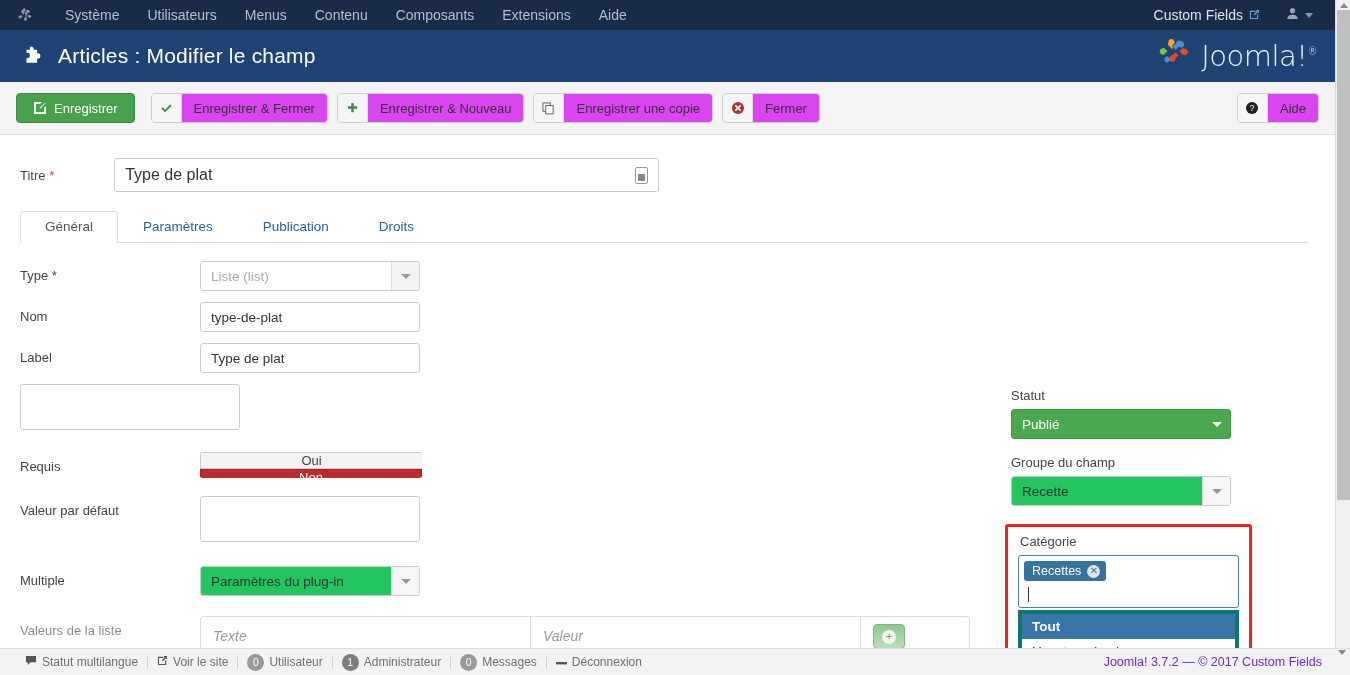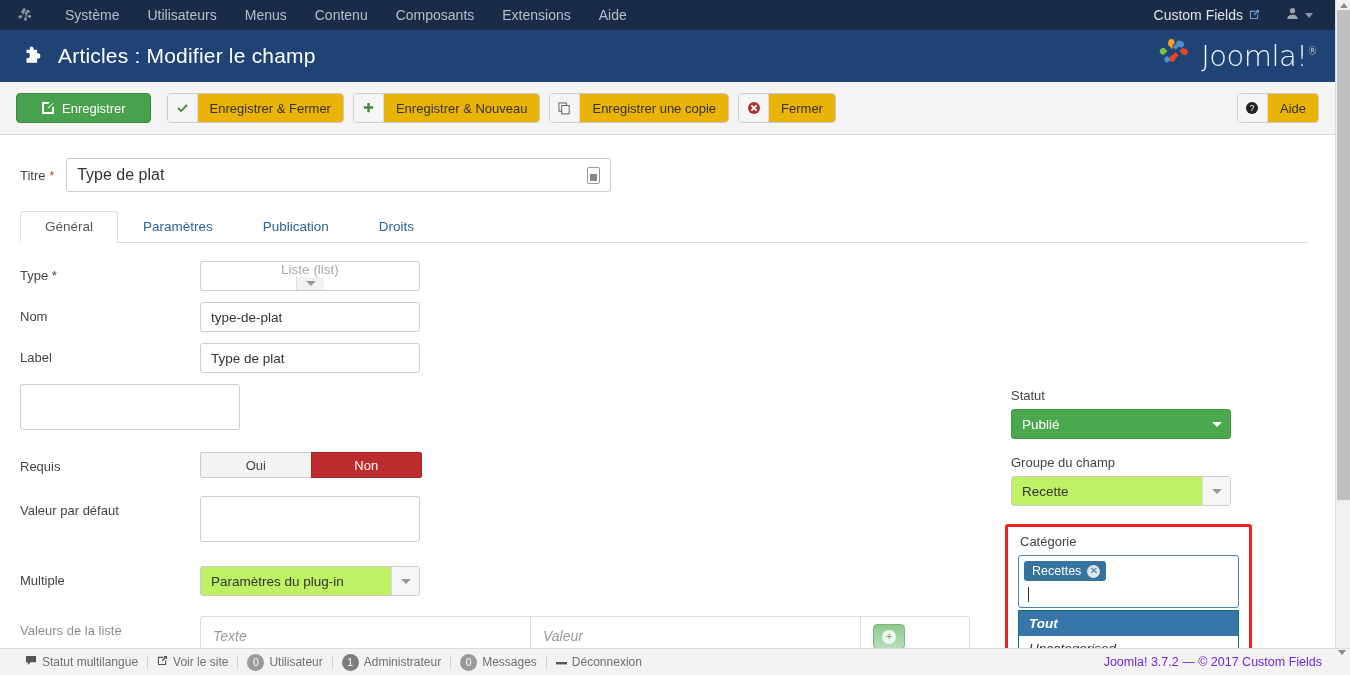--- a/index.html
+++ b/index.html
@@ -79,35 +79,35 @@
     display: inline-flex; align-items: stretch; height: 30px;
     border: 1px solid #ccc; border-radius: 4px; background: #fff;
     font-size: 13px; color: #333; cursor: pointer; overflow: hidden;
     margin-right: 9px;
   }
   .btn .ic {
     display: flex; align-items: center; justify-content: center;
     width: 30px; background: #f5f5f5; border-right: 1px solid #ddd;
     font-size: 13px;
   }
-  .btn .lb { display: flex; align-items: center; padding: 0 12px; background:#eab308; }
+  .btn .lb { display: flex; align-items: center; padding: 0 12px; background:#d946ef; }
   .btn-primary {
     background: #48a14d; border-color: #3d8b42; color: #fff;
-    padding: 0 24px; align-items: center; height: 30px;
+    padding: 0 16px; align-items: center; height: 30px;
     margin-right: 16px; gap: 7px;
   }
   .btn-primary .ic, .btn-primary .lb { background: transparent; border: none; width:auto; padding:0; }
   .btn-help { margin-left: auto; margin-right: 0; }
 
   
   .content {
     position: absolute; top: 135px; left: 0; width: 1335px; bottom: 27px;
     background: #fff; overflow: hidden;
   }
-  .title-row { display: flex; align-items: center; padding: 23px 0 0 20px; }
+  .title-row { display: flex; align-items: center; padding: 23px 0 0 20px; gap: 48px; }
   .title-row .lbl { font-size: 13px; color: #444; margin-right: 12px; }
   .title-row .req { color: #b94a48; }
   .title-input-wrap {
     position: relative; width: 545px; height: 34px;
     border: 1px solid #ccc; border-radius: 3px; background: #fff;
     display: flex; align-items: center;
   }
   .title-input-wrap input {
     border: none; outline: none; flex: 1; height: 100%;
     padding: 0 10px; font-size: 16px; color: #333;
@@ -142,25 +142,25 @@
   
   .form-area { display: flex; padding-top: 18px; }
   .col-left { width: 1000px; padding-left: 20px; }
   .frow { display: flex; align-items: flex-start; margin-bottom: 11px; }
   .frow .flabel {
     width: 180px; font-size: 13px; color: #444; padding-top: 7px;
   }
   .ctl { position: relative; }
   .sel {
     width: 220px; height: 30px; border: 1px solid #ccc; border-radius: 3px;
-    background: #bef264; display: flex; align-items: center;
+    background: #22c55e; display: flex; align-items: center;
     font-size: 13.5px; color: #333; cursor: pointer;
   }
   .sel .sel-val { flex: 1; padding: 0 10px; }
-  .sel.disabled { background: #fff; color: #a9a9a9; flex-direction: column; }
+  .sel.disabled { background: #fff; color: #a9a9a9; }
   .sel.disabled .sel-val { color: #a9a9a9; }
   .sel .sel-arrow {
     width: 28px; height: 100%; border-left: 1px solid #ddd;
     background: #f6f6f6; display: flex; align-items: center; justify-content: center;
   }
   .sel.disabled .sel-arrow { background: #f2f2f2; }
   .arr-d {
     width: 0; height: 0;
     border-left: 5px solid transparent; border-right: 5px solid transparent;
     border-top: 5px solid #999;
@@ -169,21 +169,21 @@
     width: 220px; height: 30px; border: 1px solid #ccc; border-radius: 3px;
     padding: 0 10px; font-size: 13.5px; color: #333;
     font-family: "Liberation Sans", sans-serif; outline: none; background:#fff;
   }
   .ta {
     width: 220px; height: 46px; border: 1px solid #ccc; border-radius: 3px;
     padding: 6px 8px; font-size: 13px; resize: none; outline: none;
     font-family: "Liberation Sans", sans-serif; background:#fff;
   }
   
-  .toggle { display: flex; width: 222px; height: 26px; border-radius: 3px; overflow: hidden; }
+  .toggle { display: flex; width: 222px; height: 26px; border-radius: 3px; overflow: hidden; flex-direction: column; }
   .toggle .opt {
     flex: 1; display: flex; align-items: center; justify-content: center;
     font-size: 13px; cursor: pointer;
     border: 1px solid #ccc;
   }
   .toggle .opt.off { background: #f3f3f3; color: #444; border-right: none; }
   .toggle .opt.on  { background: #bd2c2c; color: #fff; border-color: #a82626; }
 
   
   .lv-table {
@@ -251,22 +251,22 @@
   .chip .x {
     width: 13px; height: 13px; border-radius: 50%;
     background: #dfe6ec; color: #36739f; font-size: 10px; line-height: 1;
     display: flex; align-items: center; justify-content: center;
   }
   .caret-line {
     display: block; width: 1px; height: 15px; background: #333;
     margin: 6px 0 0 4px;
   }
   .dd-list {
-    margin: 2px 10px 0 10px; border: 1px solid #0f766e;
-    background: #fff; max-height: 120px; font-style: italic;
+    margin: 2px 10px 0 10px; border: 4px solid #0f766e;
+    background: #fff; max-height: 120px;
   }
   .dd-item {
     padding: 3px 0 3px 10px; font-size: 13.5px; color: #333;
     cursor: pointer; line-height: 19px;
   }
   .dd-item.sel-hi { background: #3875a8; color: #fff; font-weight: bold; }
 
   
   .footer {
     position: absolute; bottom: 0; left: 0; width: 1350px; height: 27px;

